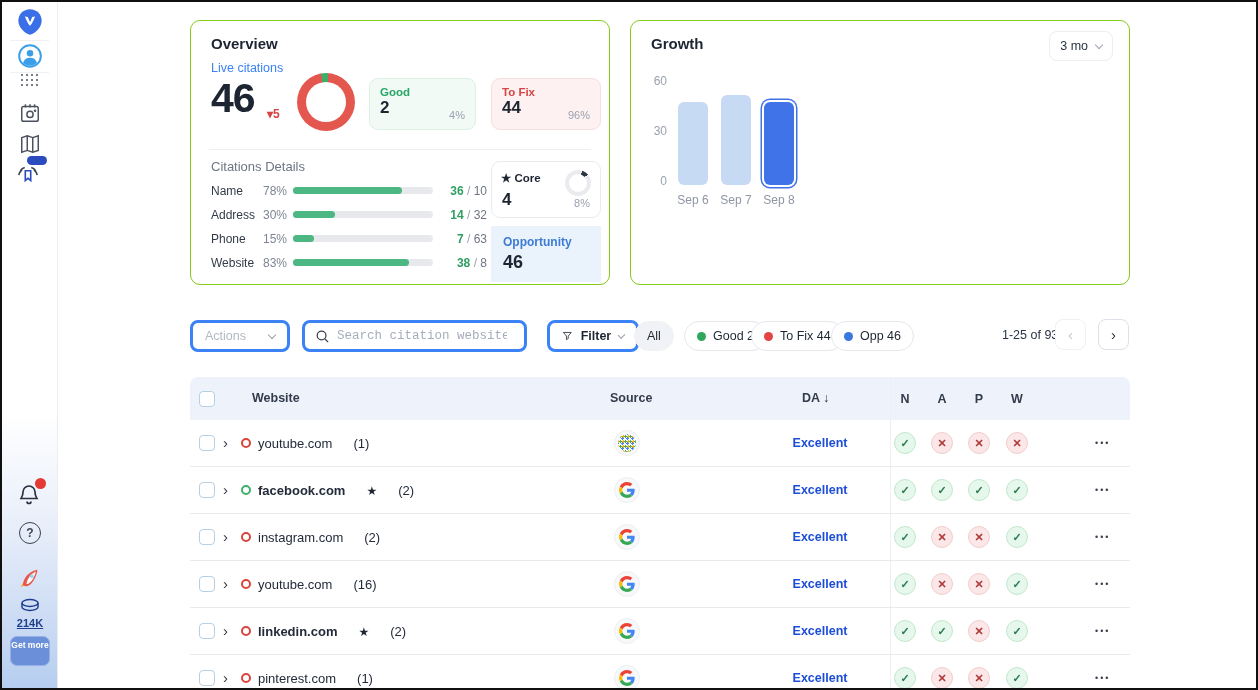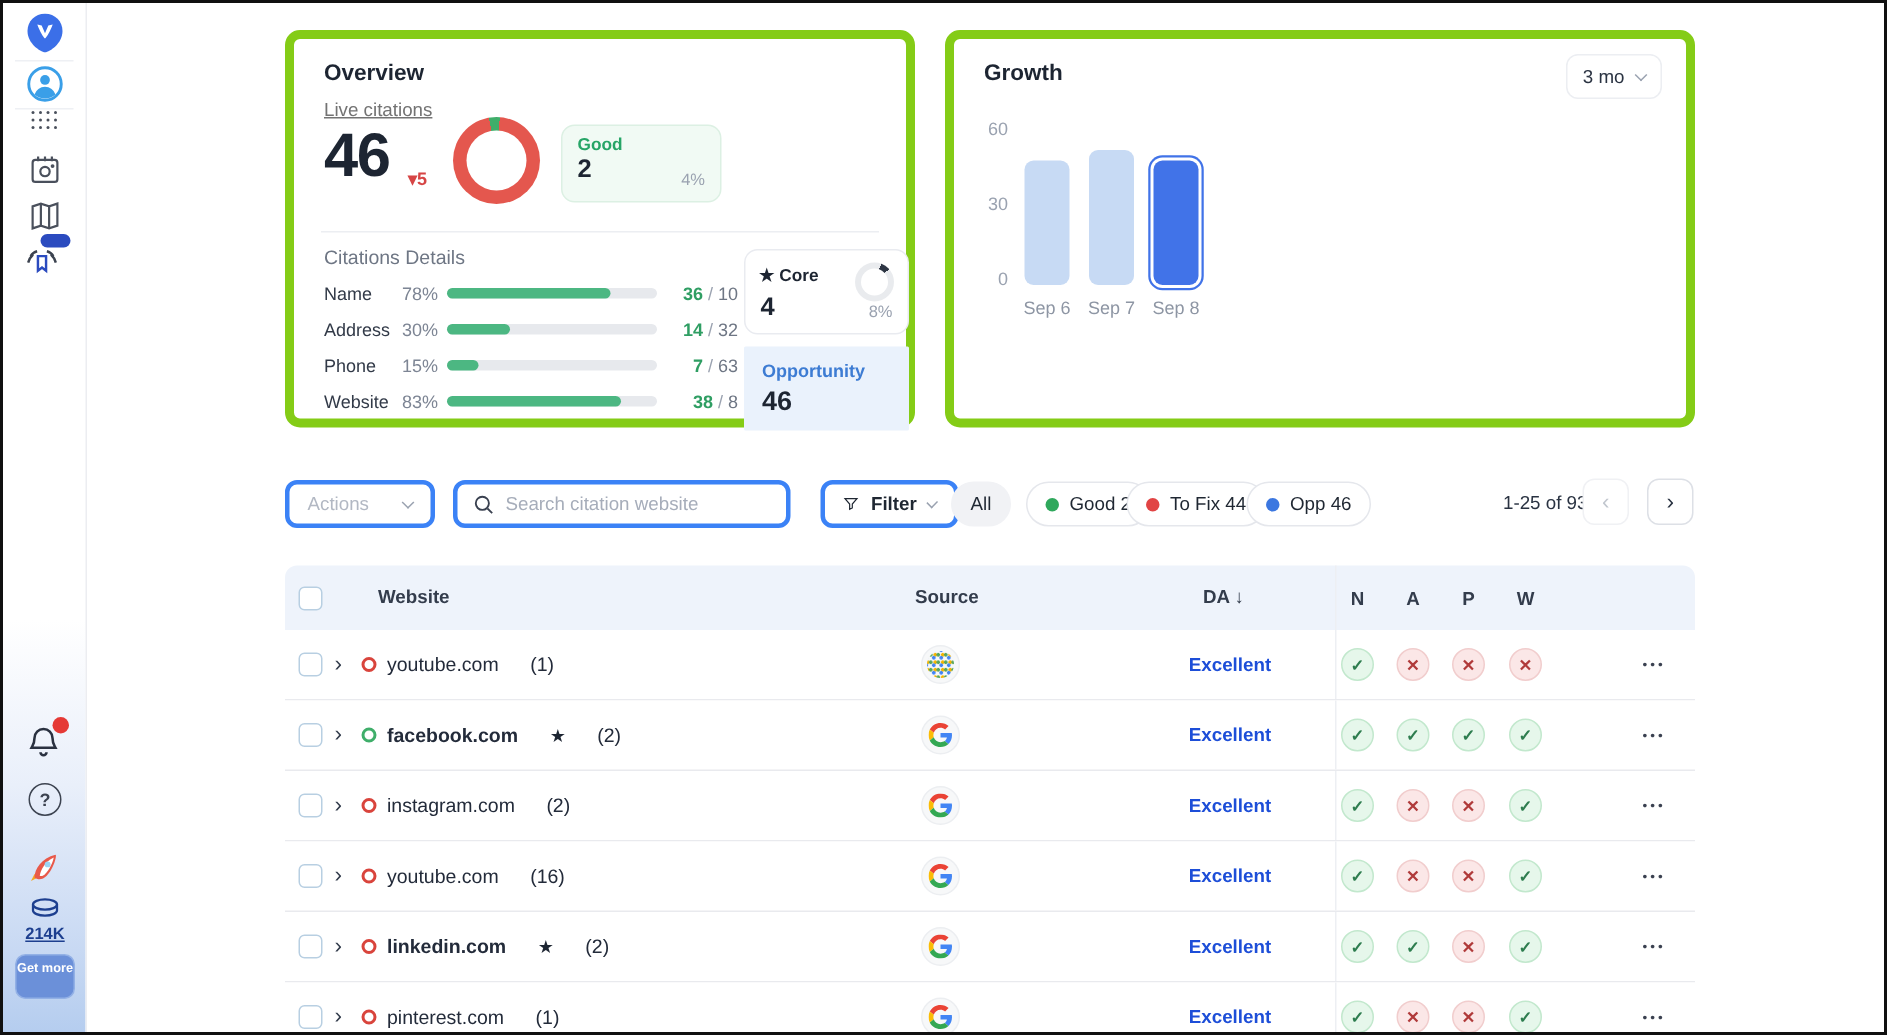--- a/index.html
+++ b/index.html
@@ -21,25 +21,25 @@
     display: flex; align-items: center; justify-content: center; font-size: 12px; font-weight: 700; color: #3c4350; }
   #credits-label { position: absolute; left: 0; width: 56px; text-align: center; top: 615px;
     font-size: 11px; font-weight: 700; color: #1d3f8f; text-decoration: underline; }
   #get-more-btn { position: absolute; left: 8px; top: 634px; width: 40px; height: 30px;
     background: #6b90d9; border: 1px solid #93b1e6; border-radius: 7px; color: #fff;
     font-size: 8.5px; font-weight: 700; text-align: center; line-height: 1.3; padding-top: 3px; cursor: pointer; }
   .badge-pill { position: absolute; width: 20px; height: 9px; background: #2b4bbf; border-radius: 5px; }
   .red-dot { position: absolute; width: 11px; height: 11px; border-radius: 50%; background: #e53935; }
 
   
-  .card { position: absolute; background: #fff; border: 6px solid #84cc16; border-radius: 10px; }
+  .card { position: absolute; background: #fff; border: 1px solid #84cc16; border-radius: 10px; }
   #overview-card { left: 188px; top: 18px; width: 420px; height: 265px; }
   #growth-card   { left: 628px; top: 18px; width: 500px; height: 265px; }
   .card-title { font-size: 15px; font-weight: 700; color: #1d2532; }
-  .muted { color: #737373; text-decoration: underline; }
+  .muted { color: #3b82f6; }
 
   #ov-total { font-size: 41px; font-weight: 700; color: #1d2532; letter-spacing: -1px; }
   #ov-delta { color: #d64545; font-size: 12px; font-weight: 700; }
   #ov-donut { width: 58px; height: 58px; border-radius: 50%; position: absolute; left: 106px; top: 52px; }
   #ov-donut::after { content: ""; position: absolute; left: 9px; top: 9px; width: 40px; height: 40px;
     border-radius: 50%; background: #fff; }
   .mini-stat { position: absolute; border-radius: 9px; padding: 7px 10px; }
   #good-card { left: 178px; top: 57px; width: 107px; height: 52px; background: #f1faf4; border: 1px solid #dcf0e3; }
   #tofix-card { left: 300px; top: 57px; width: 110px; height: 52px; background: #fdf1f1; border: 1px solid #f6dfdf; }
   .mini-label { font-size: 11.5px; font-weight: 700; }
@@ -74,21 +74,21 @@
   .gcat { position: absolute; width: 46px; text-align: center; font-size: 12px; color: #8e96a4; }
 
   
   .tool-box { position: absolute; top: 318px; height: 32px; background: #fff; border: 3px solid #3b82f6;
     border-radius: 8px; display: flex; align-items: center; font-size: 12.5px; }
   .chev { width: 6px; height: 6px; border-right: 1.6px solid #9aa2b0; border-bottom: 1.6px solid #9aa2b0;
     transform: rotate(45deg); margin-top: -3px; }
   #actions-select { left: 188px; width: 100px; padding: 0 12px; justify-content: space-between; color: #b2b8c3; }
   #search-box { left: 300px; width: 225px; padding: 0 10px; gap: 7px; }
   #search-box input { border: none; outline: none; font-size: 12.5px; color: #14532d; width: 170px;
-    font-family: Liberation Sans, sans-serif; background: transparent; }
+    font-family: Liberation Mono, monospace; background: transparent; }
   #search-box input::placeholder { color: #a6adba; }
   #filter-btn { left: 545px; width: 92px; padding: 0 12px; gap: 8px; color: #1f2732; font-weight: 600; cursor: pointer; }
   .chip { position: absolute; top: 319px; height: 30px; border-radius: 15px; display: flex; align-items: center;
     gap: 7px; font-size: 12.5px; color: #1f2732; padding: 0 12px; background: #fff;
     border: 1px solid #e5e7ec; cursor: pointer; }
   .chip.plain { background: #f1f2f5; border-color: #f1f2f5; }
   .chip .dot { width: 9px; height: 9px; border-radius: 50%; }
   #page-range { position: absolute; top: 326px; left: 1000px; font-size: 12.5px; color: #2a3342; }
   .pg-btn { position: absolute; top: 317px; width: 31px; height: 31px; border-radius: 8px; background: #fff;
     display: flex; align-items: center; justify-content: center; cursor: pointer; font-size: 15px; }
@@ -228,20 +228,25 @@
     <div class="abs muted" style="left:20px;top:40px;font-size:12.5px">Live citations</div>
     <div class="abs" id="ov-total" style="left:20px;top:54px">46</div>
     <div class="abs" id="ov-delta" style="left:76px;top:86px">▾<span>5</span></div>
     <div id="ov-donut" style="background: conic-gradient(from -10deg, rgb(63, 174, 106) 0deg, rgb(63, 174, 106) 4%, rgb(228, 87, 78) 4%, rgb(228, 87, 78) 100%);"></div>
 
     <div id="good-card" class="mini-stat">
       <div class="mini-label" style="color:#27a567">Good</div>
       <div class="mini-value">2</div>
       <div class="mini-pct">4%</div>
     </div>
+    <div id="tofix-card" class="mini-stat">
+      <div class="mini-label" style="color:#d64545">To Fix</div>
+      <div class="mini-value">44</div>
+      <div class="mini-pct">96%</div>
+    </div>
 
     <div id="ov-divider"></div>
     <div class="abs" style="left:20px;top:138px;font-size:13px;color:#6e7684">Citations Details</div>
     <div id="detail-rows">
         <div class="det-row" style="top: 160px;">
           <span class="det-label">Name</span>
           <span class="det-pct">78%</span>
           <span class="det-track">
             <span class="det-fill" style="width: 109px; display: block;"></span>
           </span>

